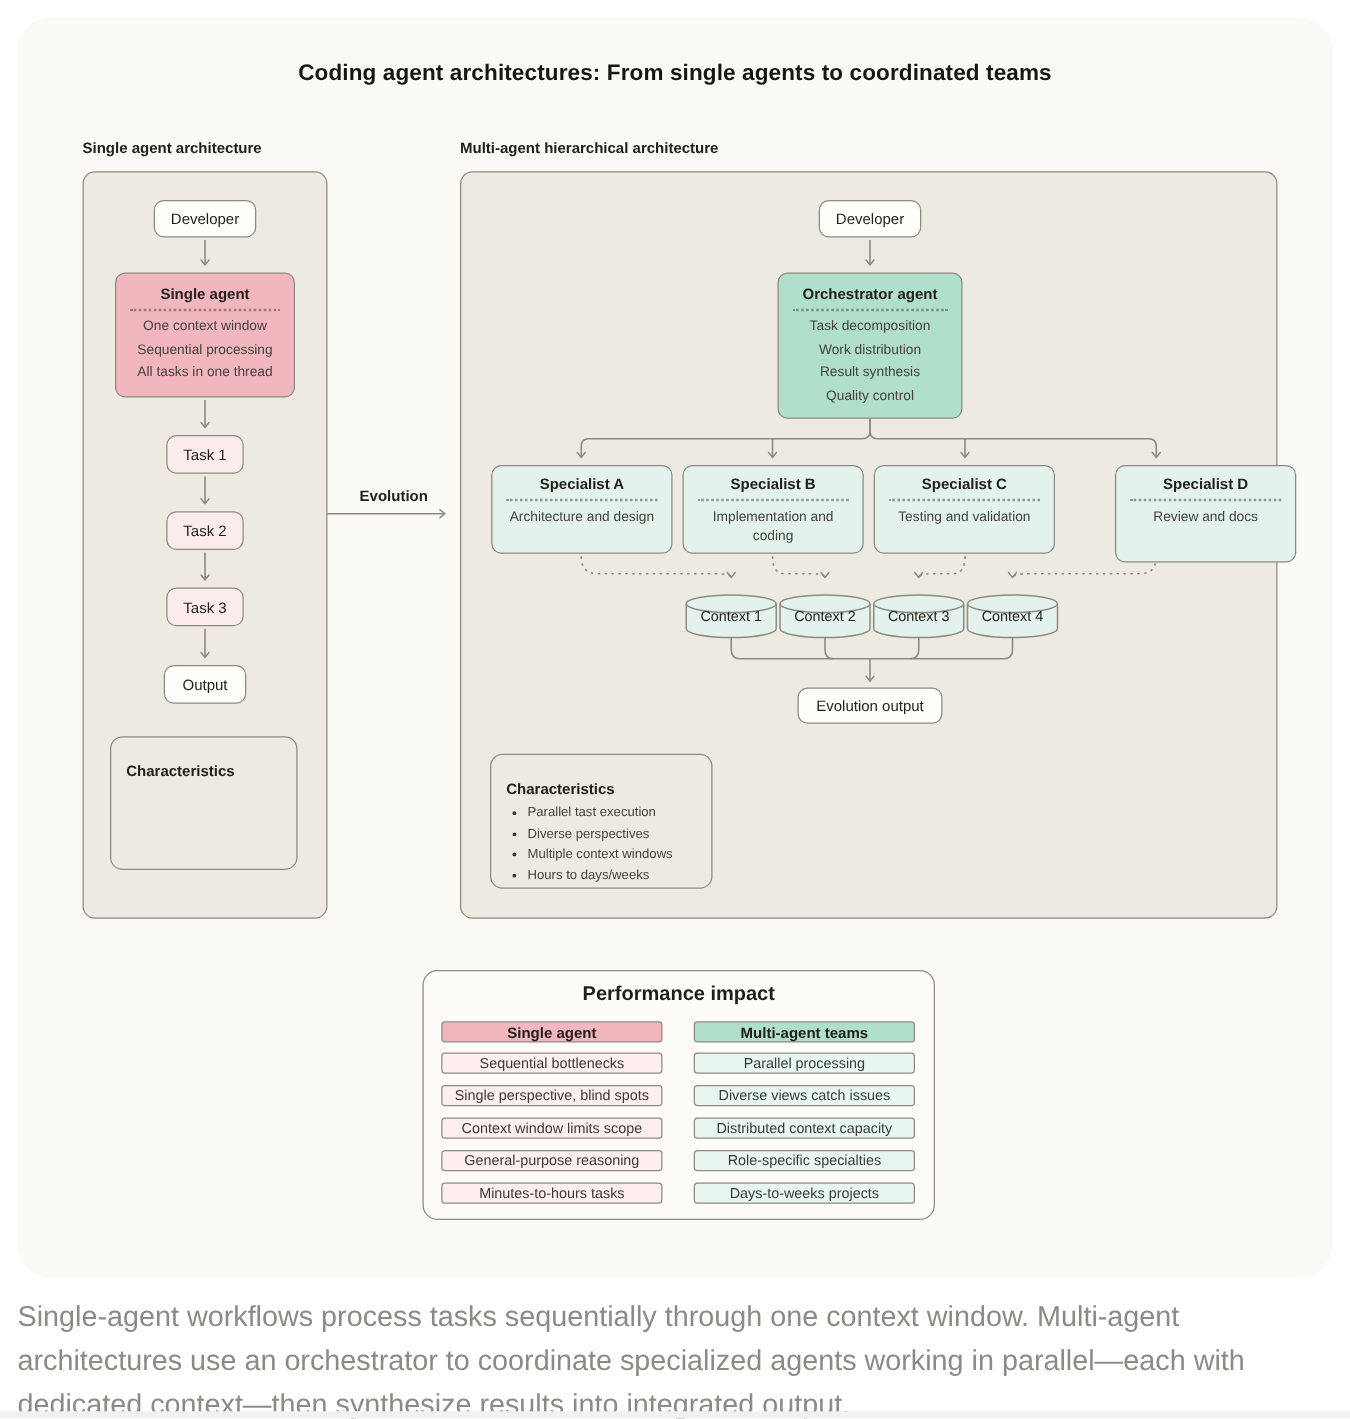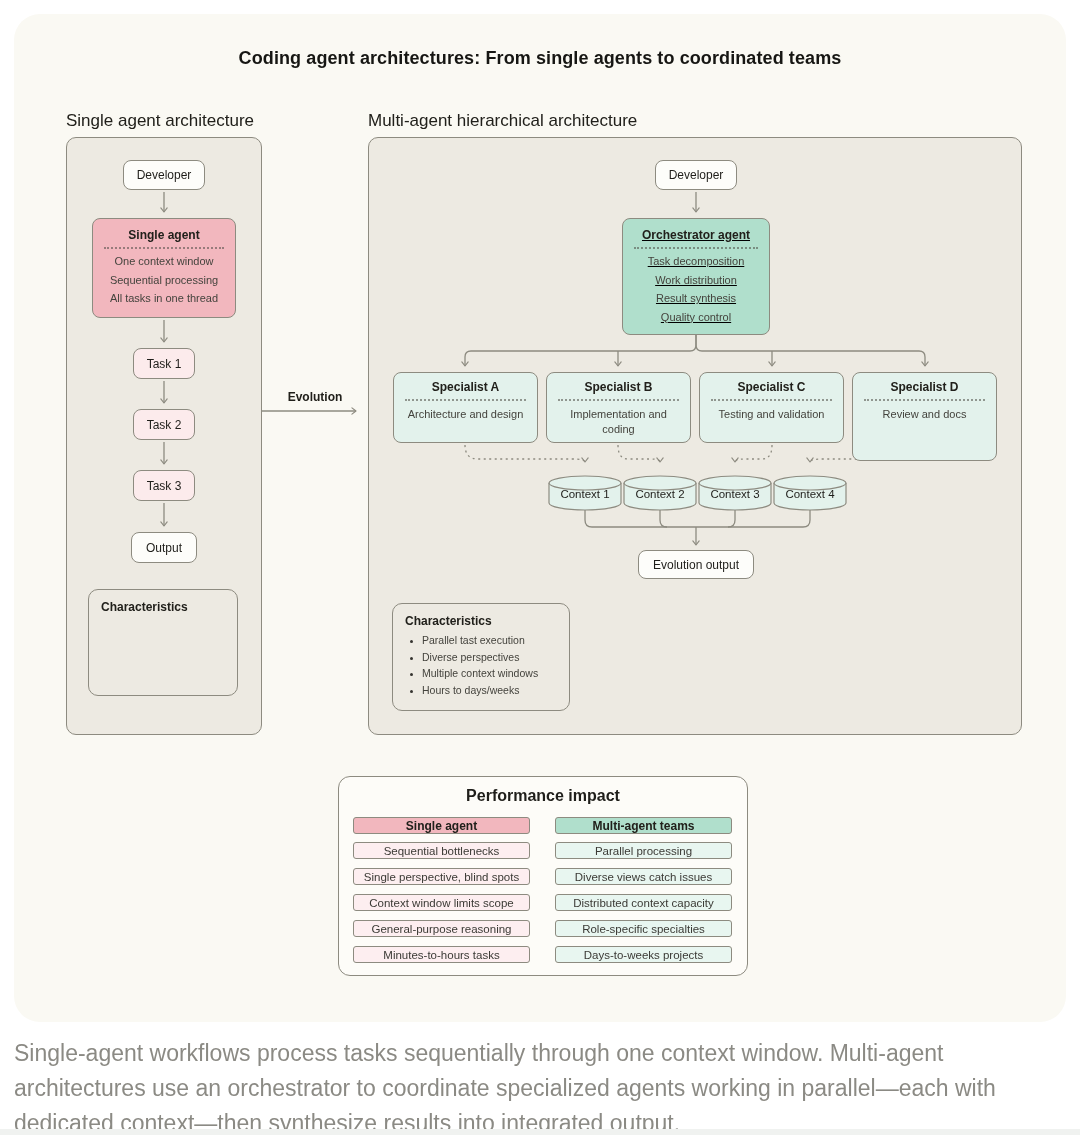--- a/index.html
+++ b/index.html
@@ -24,22 +24,22 @@
     left: 14px; top: 48px; width: 1052px;
     text-align: center;
     font-size: 18px;
     font-weight: bold;
     color: #161613;
     letter-spacing: 0.1px;
   }
   .section-label {
     position: absolute;
     top: 111px;
-    font-size: 17px;
-    font-weight: normal;
+    font-size: 12px;
+    font-weight: bold;
     color: #21201b;
   }
   .panel {
     position: absolute;
     top: 137px;
     height: 598px;
     background: #edeae2;
     border: 1px solid #8d8b80;
     border-radius: 10px;
   }
@@ -58,21 +58,21 @@
   }
   .box.pink-light { background: #fcebec; }
 
   .agent-box {
     position: absolute;
     border: 1px solid #8d8b80;
     border-radius: 8px;
     text-align: center;
   }
   .agent-box.pink { background: #f2b7be; }
-  .agent-box.teal { background: #b0dfcc; text-decoration: underline; }
+  .agent-box.teal { background: #b0dfcc; }
   .agent-box.teal-light { background: #e3f2ec; }
   .agent-title {
     font-size: 12px;
     font-weight: bold;
     color: #21201b;
     padding-top: 9px;
   }
   .agent-sep {
     border-top: 2px dotted rgba(76,75,68,0.55);
     margin: 5px 11px 3px 11px;
@@ -80,21 +80,21 @@
   .agent-line { font-size: 11px; color: #44433d; line-height: 18.5px; }
   .agent-desc {
     font-size: 11px; color: #44433d; line-height: 14.5px;
     padding: 3px 12px 0 12px;
   }
 
   .char-box {
     position: absolute;
     border: 1px solid #8d8b80;
     border-radius: 10px;
-    padding: 10px 10px 8px 12px;
+    padding: 20px 10px 8px 12px;
   }
   .char-title { font-size: 12px; font-weight: bold; color: #21201b; margin-bottom: 4px; }
   .char-list { list-style: disc; padding-left: 17px; }
   .char-list li { font-size: 10.5px; color: #44433d; line-height: 16.5px; }
   .char-list li::marker { color: #35342f; font-size: 9px; }
 
   .evo-label {
     position: absolute;
     left: 258px; top: 390px; width: 114px;
     text-align: center;
@@ -273,21 +273,21 @@
   <div class="agent-box teal-light" style="left:546px; top:372px; width:145px; height:71px;">
     <div class="agent-title" style="padding-top:7px;">Specialist B</div>
     <div class="agent-sep"></div>
     <div class="agent-desc">Implementation and coding</div>
   </div>
   <div class="agent-box teal-light" style="left:699px; top:372px; width:145px; height:71px;">
     <div class="agent-title" style="padding-top:7px;">Specialist C</div>
     <div class="agent-sep"></div>
     <div class="agent-desc">Testing and validation</div>
   </div>
-  <div class="agent-box teal-light" style="left:852px; top:372px; width:145px; height:89px;">
+  <div class="agent-box teal-light" style="left:892px; top:372px; width:145px; height:78px;">
     <div class="agent-title" style="padding-top:7px;">Specialist D</div>
     <div class="agent-sep"></div>
     <div class="agent-desc">Review and docs</div>
   </div>
 
   <div class="ctx-label" style="left:549px;">Context 1</div>
   <div class="ctx-label" style="left:624px;">Context 2</div>
   <div class="ctx-label" style="left:699px;">Context 3</div>
   <div class="ctx-label" style="left:774px;">Context 4</div>
 

